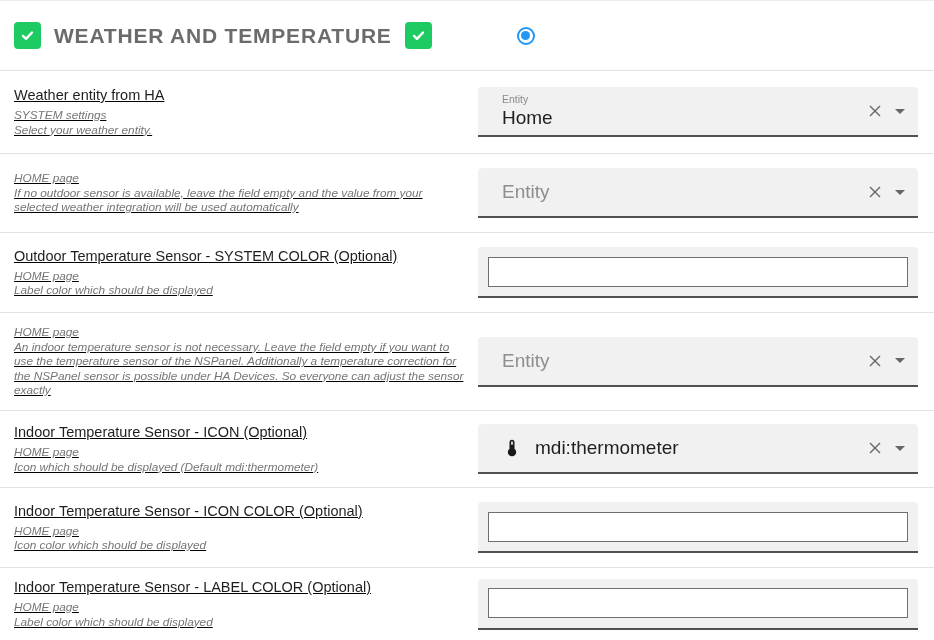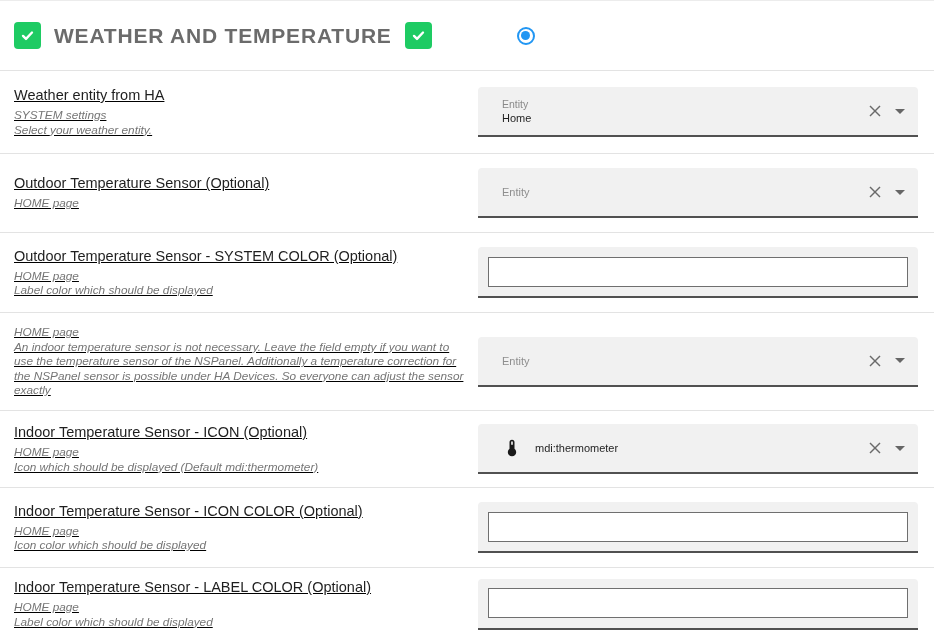--- a/index.html
+++ b/index.html
@@ -40,21 +40,21 @@
   .row-field { width:440px; margin-right:16px; display:flex; align-items:center; flex:0 0 auto; }
   
   .select-field {
     width:440px; height:50px; background:#f1f1f1;
     border-radius:4px 4px 0 0; border-bottom:2px solid #515151;
     display:flex; align-items:center; cursor:pointer;
   }
   .select-main { flex:1; padding-left:24px; min-width:0; display:flex; align-items:center; }
   .select-stack { display:flex; flex-direction:column; }
   .float-label { font-size:10.5px; color:#8a8a8a; margin-bottom:2px; }
-  .select-value { font-size:11px; color:#1f1f1f; }
+  .select-value { font-size:19px; color:#1f1f1f; }
   .placeholder { color:#8e8e8e; }
   .actions { display:flex; align-items:center; gap:13px; padding-right:13px; }
   .x-icon { display:flex; cursor:pointer; }
   .caret {
     width:0; height:0; cursor:pointer;
     border-left:5px solid transparent; border-right:5px solid transparent;
     border-top:5px solid #666;
   }
   .thermo { display:flex; margin-right:13px; }
   
@@ -114,22 +114,22 @@
               </svg>
           </span>
           <span class="caret"></span>
         </div>
       </div>
     </div>
   </div>
 
   <div class="row r2">
     <div class="row-text">
-      <div class="row-title">Outdoor Temperature Sensor (Optional)</div>
-      <div class="row-sub">HOME page</div>
+      <div class="row-sub">HOME page</div>
+      <div class="row-sub">If no outdoor sensor is available, leave the field empty and the value from your selected weather integration will be used automatically</div>
     </div>
     <div class="row-field">
       <div class="select-field">
         <div class="select-main">
           <span class="select-value placeholder">Entity</span>
         </div>
         <div class="actions">
           <span class="x-icon">
             <svg width="14" height="14" viewBox="0 0 14 14">
                 <line x1="2" y1="2" x2="12" y2="12" stroke="#6a6a6a" stroke-width="1.4"></line>

